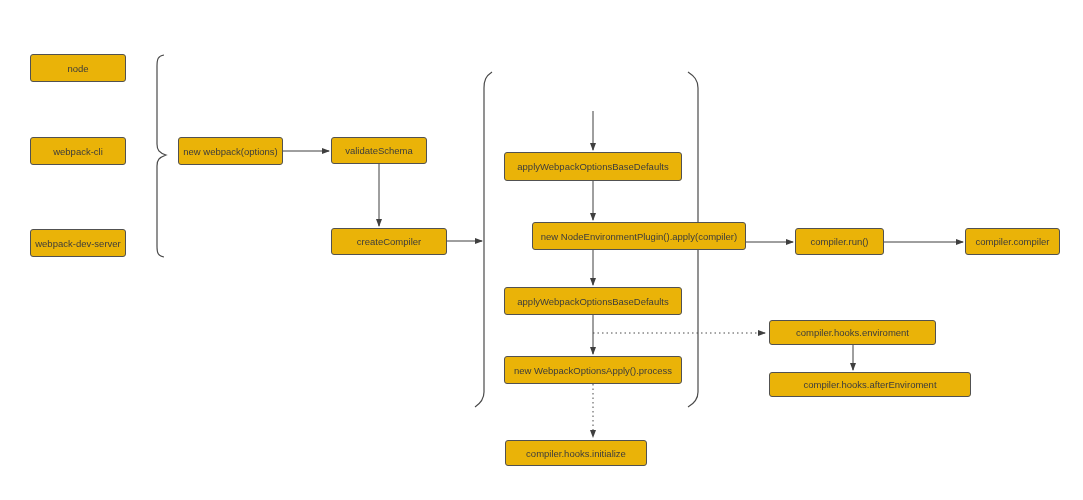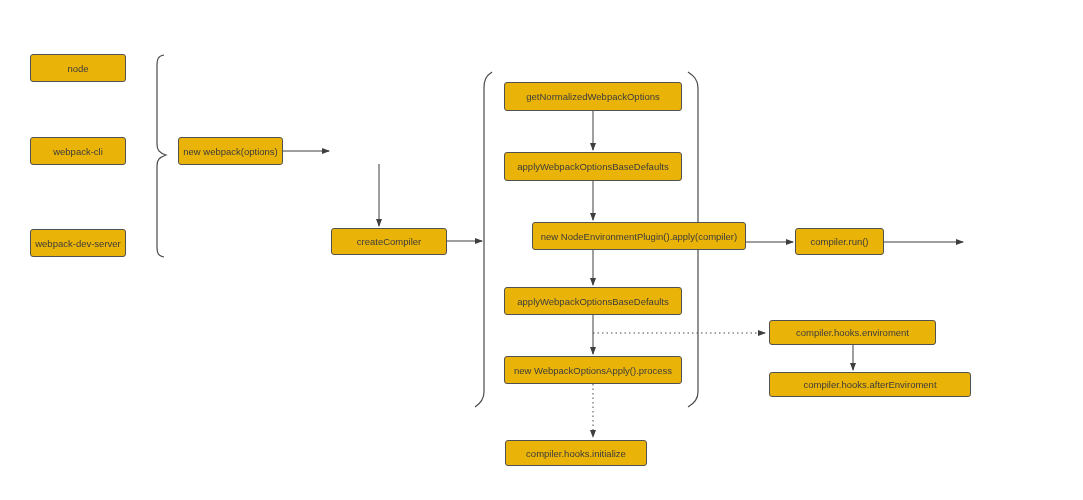--- a/index.html
+++ b/index.html
@@ -67,26 +67,27 @@
     <line x1="853" y1="345" x2="853" y2="370" stroke="#3f3f3f" stroke-width="1" marker-end="url(#ah)"></line>
 
     <line x1="593" y1="333" x2="765" y2="333" stroke="#4a4a4a" stroke-width="1" stroke-dasharray="1.5 3" marker-end="url(#ah)"></line>
     <line x1="593" y1="384" x2="593" y2="437" stroke="#4a4a4a" stroke-width="1" stroke-dasharray="1.5 3" marker-end="url(#ah)"></line>
   </svg>
 
   <div class="node n-node">node</div>
   <div class="node n-cli">webpack-cli</div>
   <div class="node n-devserver">webpack-dev-server</div>
   <div class="node n-newwebpack">new webpack(options)</div>
+  <div class="node n-validate">validateSchema</div>
   <div class="node n-createcompiler">createCompiler</div>
 
-  <div class="node n-getnorm">getNormalizedWebpackOptions</div>
   <div class="node n-applybase1">applyWebpackOptionsBaseDefaults</div>
   <div class="node n-nodeenv">new NodeEnvironmentPlugin().apply(compiler)</div>
   <div class="node n-applybase2">applyWebpackOptionsBaseDefaults</div>
   <div class="node n-optionsapply">new WebpackOptionsApply().process</div>
   <div class="node n-initialize">compiler.hooks.initialize</div>
 
   <div class="node n-run">compiler.run()</div>
+  <div class="node n-compiler">compiler.compiler</div>
   <div class="node n-env">compiler.hooks.enviroment</div>
   <div class="node n-afterenv">compiler.hooks.afterEnviroment</div>
 
 </div>
 
 </body></html>

